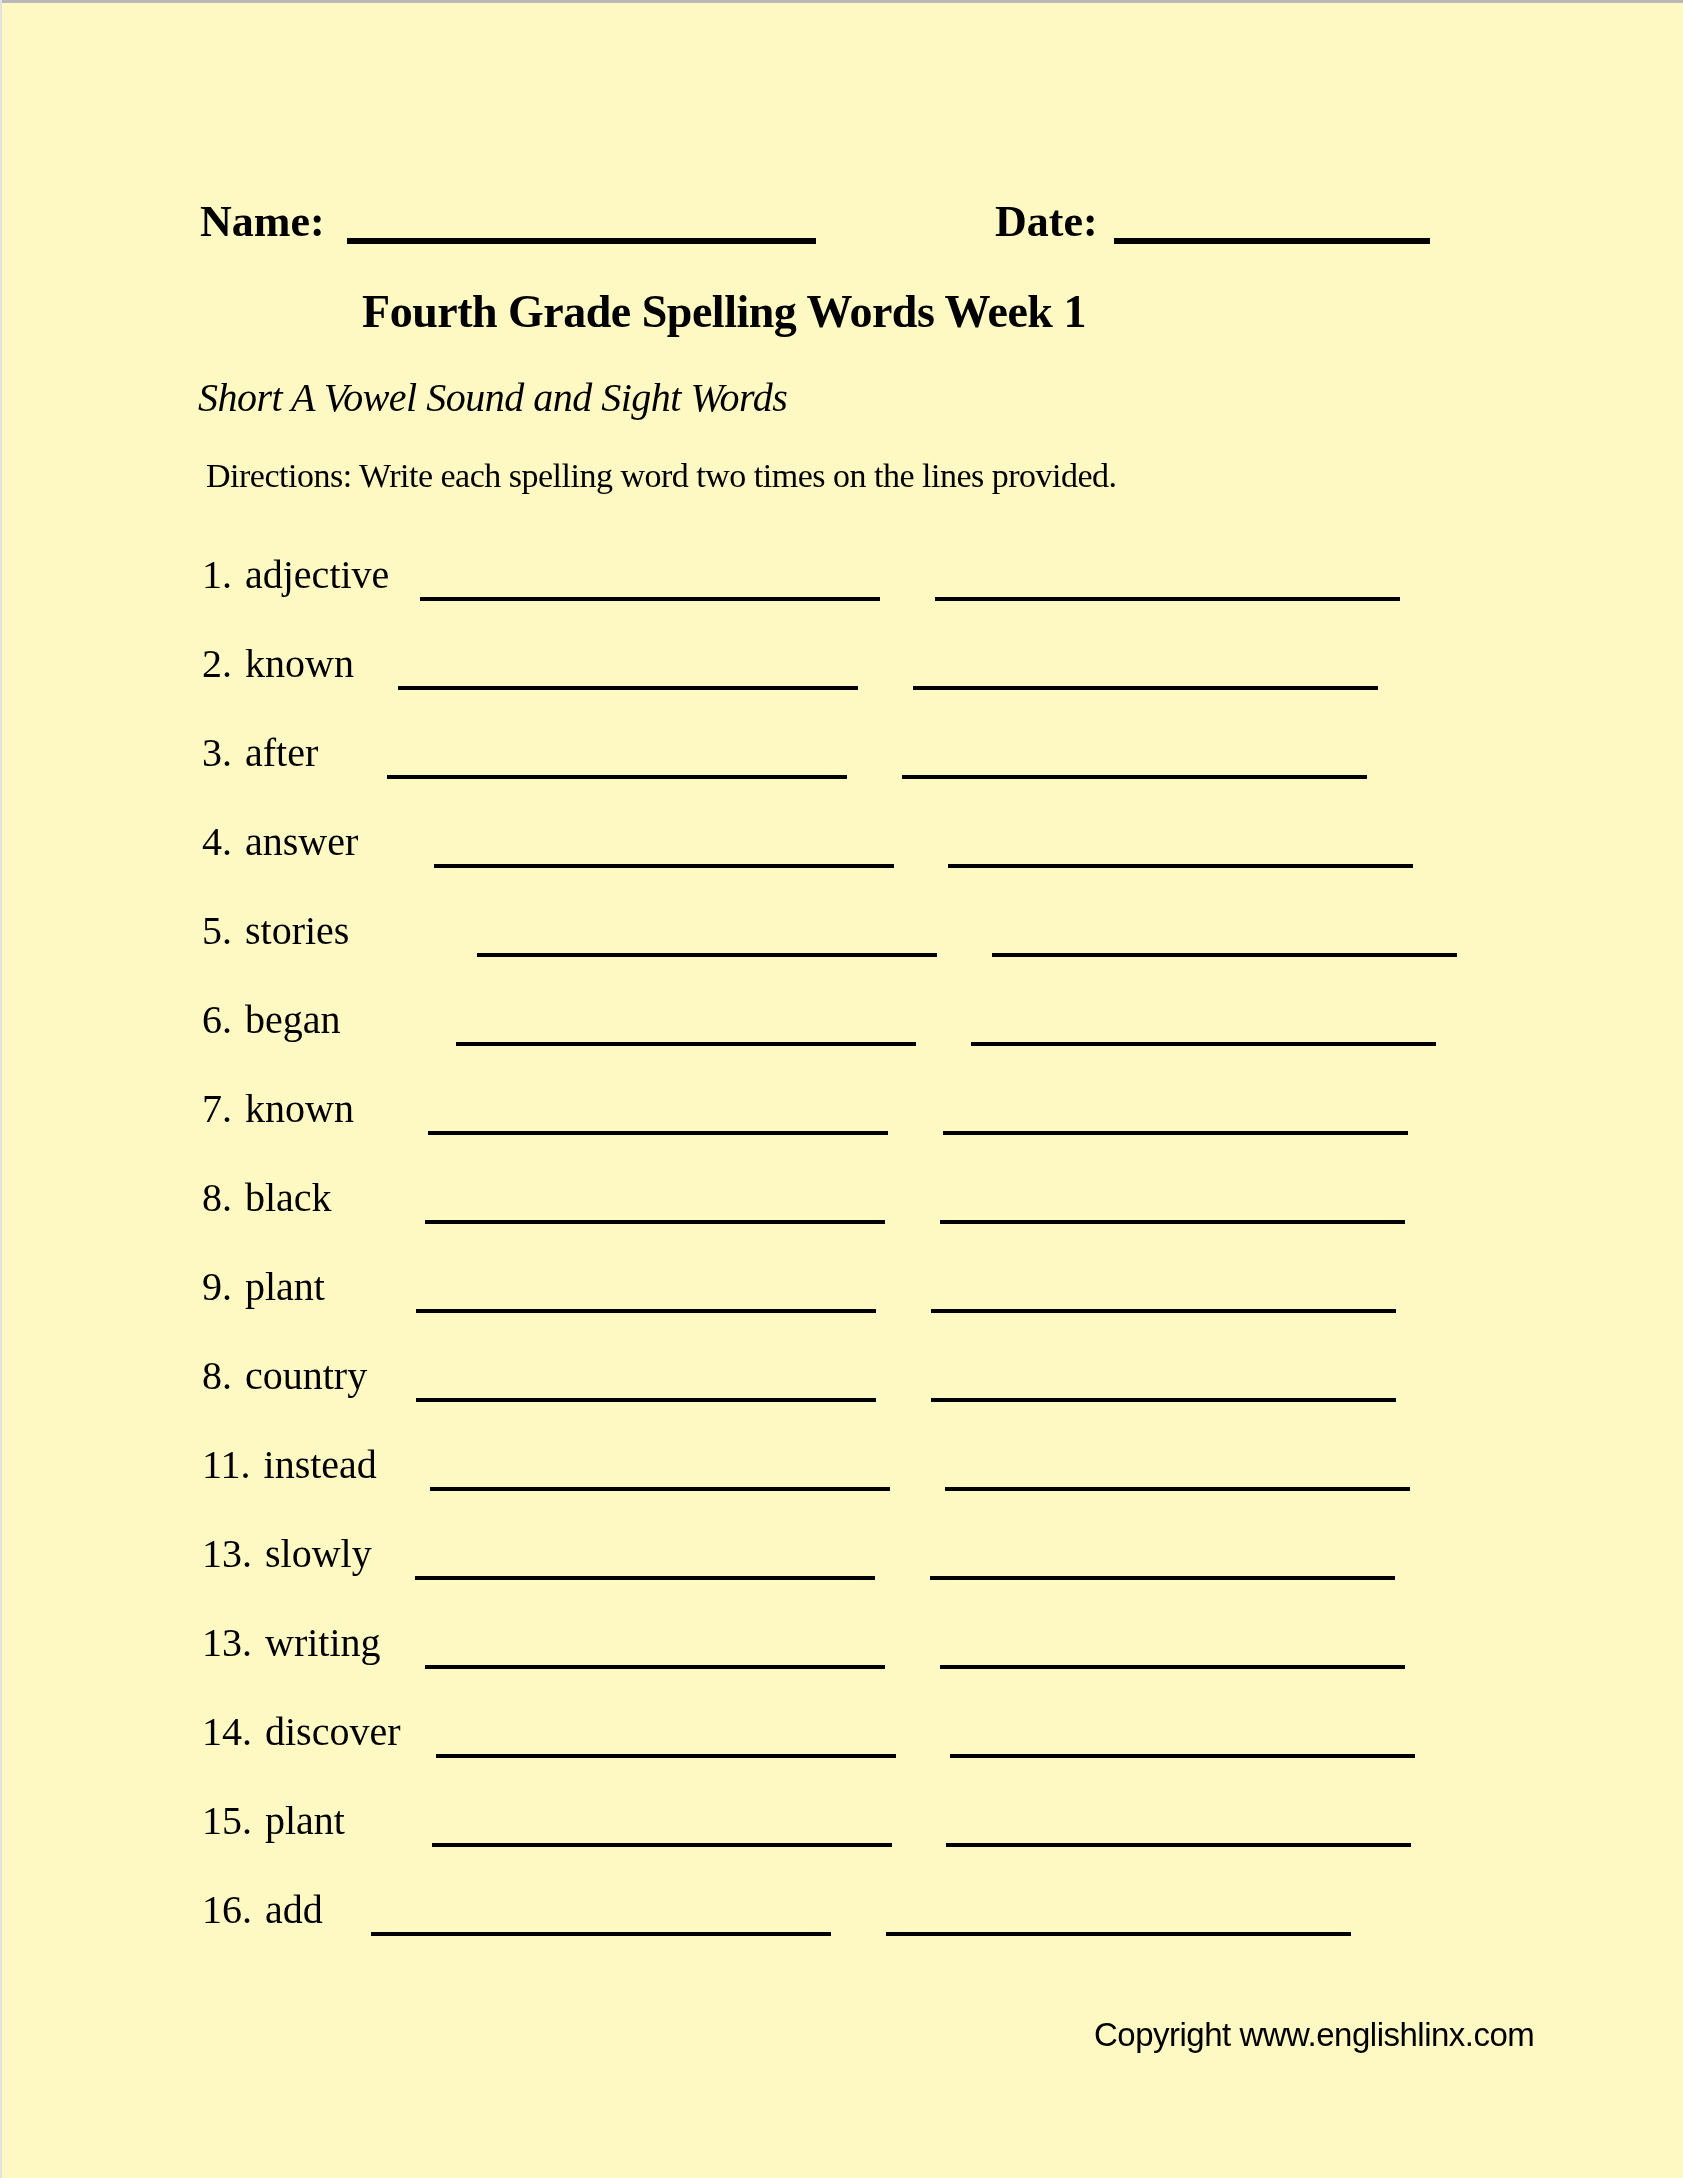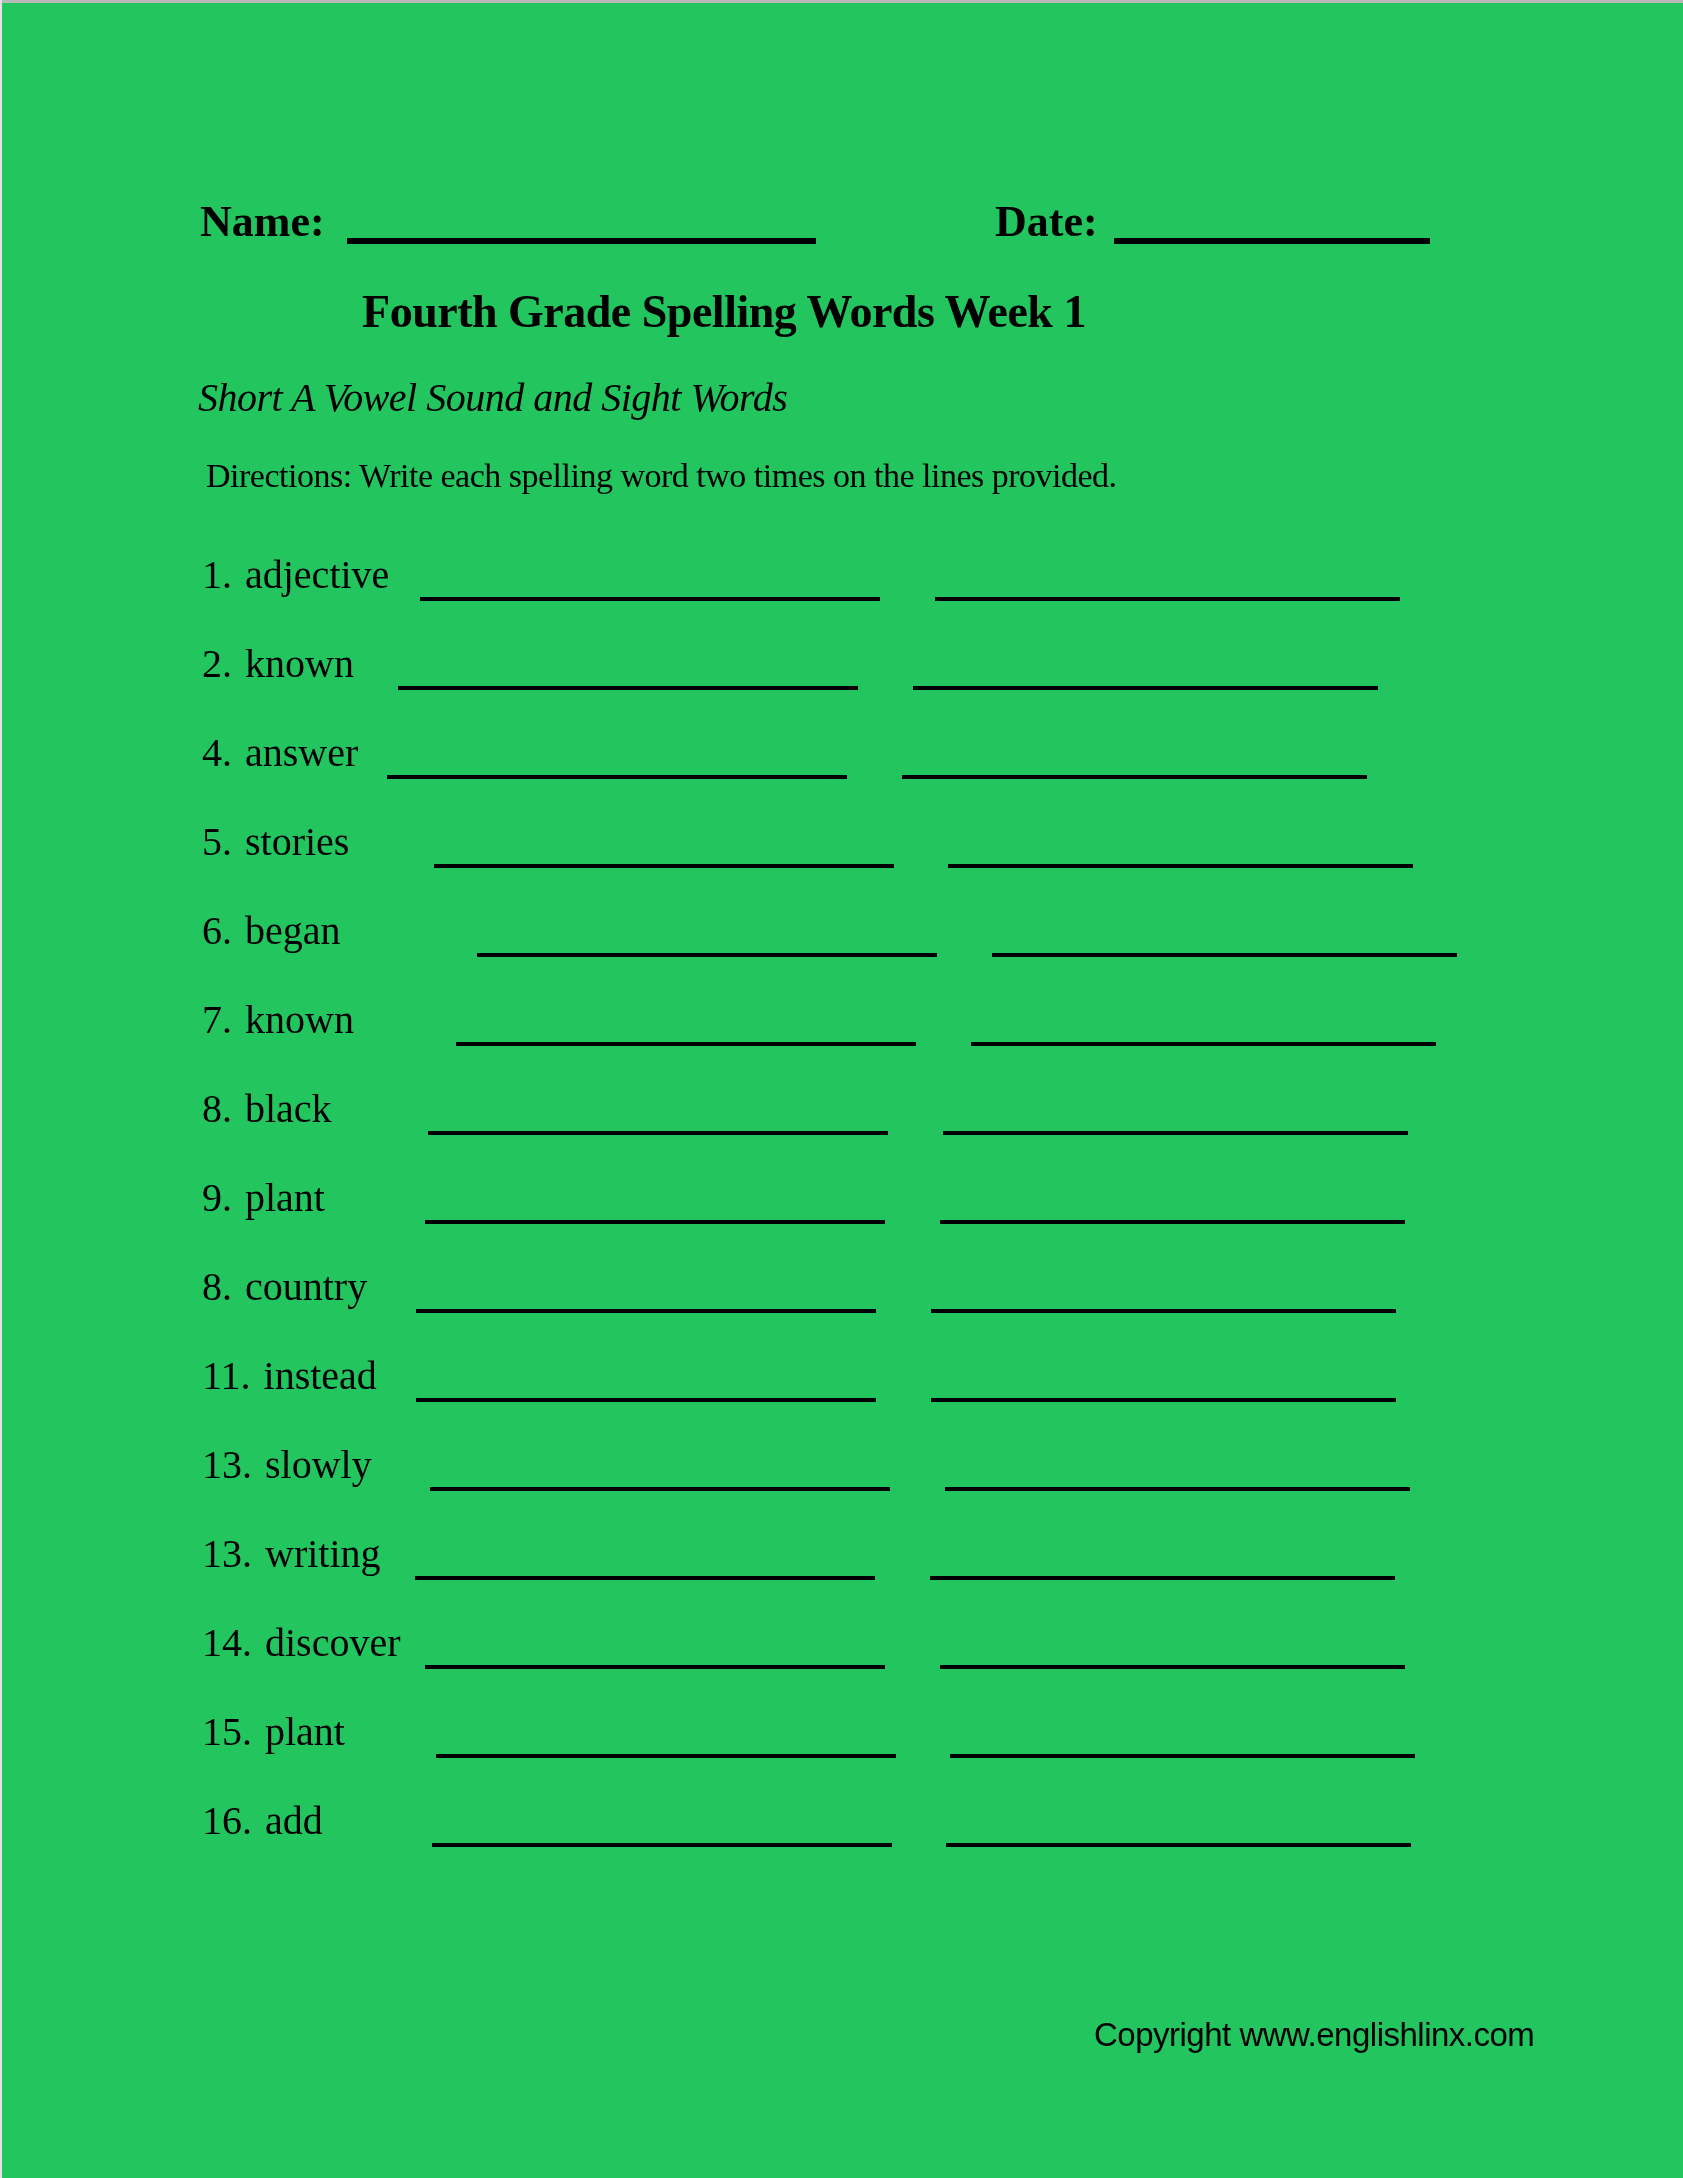--- a/index.html
+++ b/index.html
@@ -80,21 +80,21 @@
   
   .copyright{
     position:absolute;top:2016px;left:1094px;
     font-family:"Liberation Sans", sans-serif;
     font-size:33px;letter-spacing:-0.5px;
   }
 </style>
 </head>
 <body>
 
-<div class="page" style="background: #22c55e; color: rgb(0, 0, 0);">
+<div class="page" style="background: #fef9c3; color: rgb(0, 0, 0);">
 
   <div class="field-group name-group">
     <span>Name:</span><span class="fill-line name-line"></span>
   </div>
 
   <div class="field-group date-group">
     <span>Date:</span><span class="fill-line date-line"></span>
   </div>
 
   <div class="title">Fourth Grade Spelling Words Week 1</div>
@@ -109,20 +109,25 @@
     <span class="blank b1"></span>
     <span class="blank b2"></span>
   </li>
 
   <li class="row">
     <span class="num">2.</span><span class="word">known</span>
     <span class="blank b1"></span>
     <span class="blank b2"></span>
   </li>
 
+  <li class="row">
+    <span class="num">3.</span><span class="word">after</span>
+    <span class="blank b1"></span>
+    <span class="blank b2"></span>
+  </li>
 
   <li class="row">
     <span class="num">4.</span><span class="word">answer</span>
     <span class="blank b1"></span>
     <span class="blank b2"></span>
   </li>
 
   <li class="row">
     <span class="num">5.</span><span class="word">stories</span>
     <span class="blank b1"></span>

